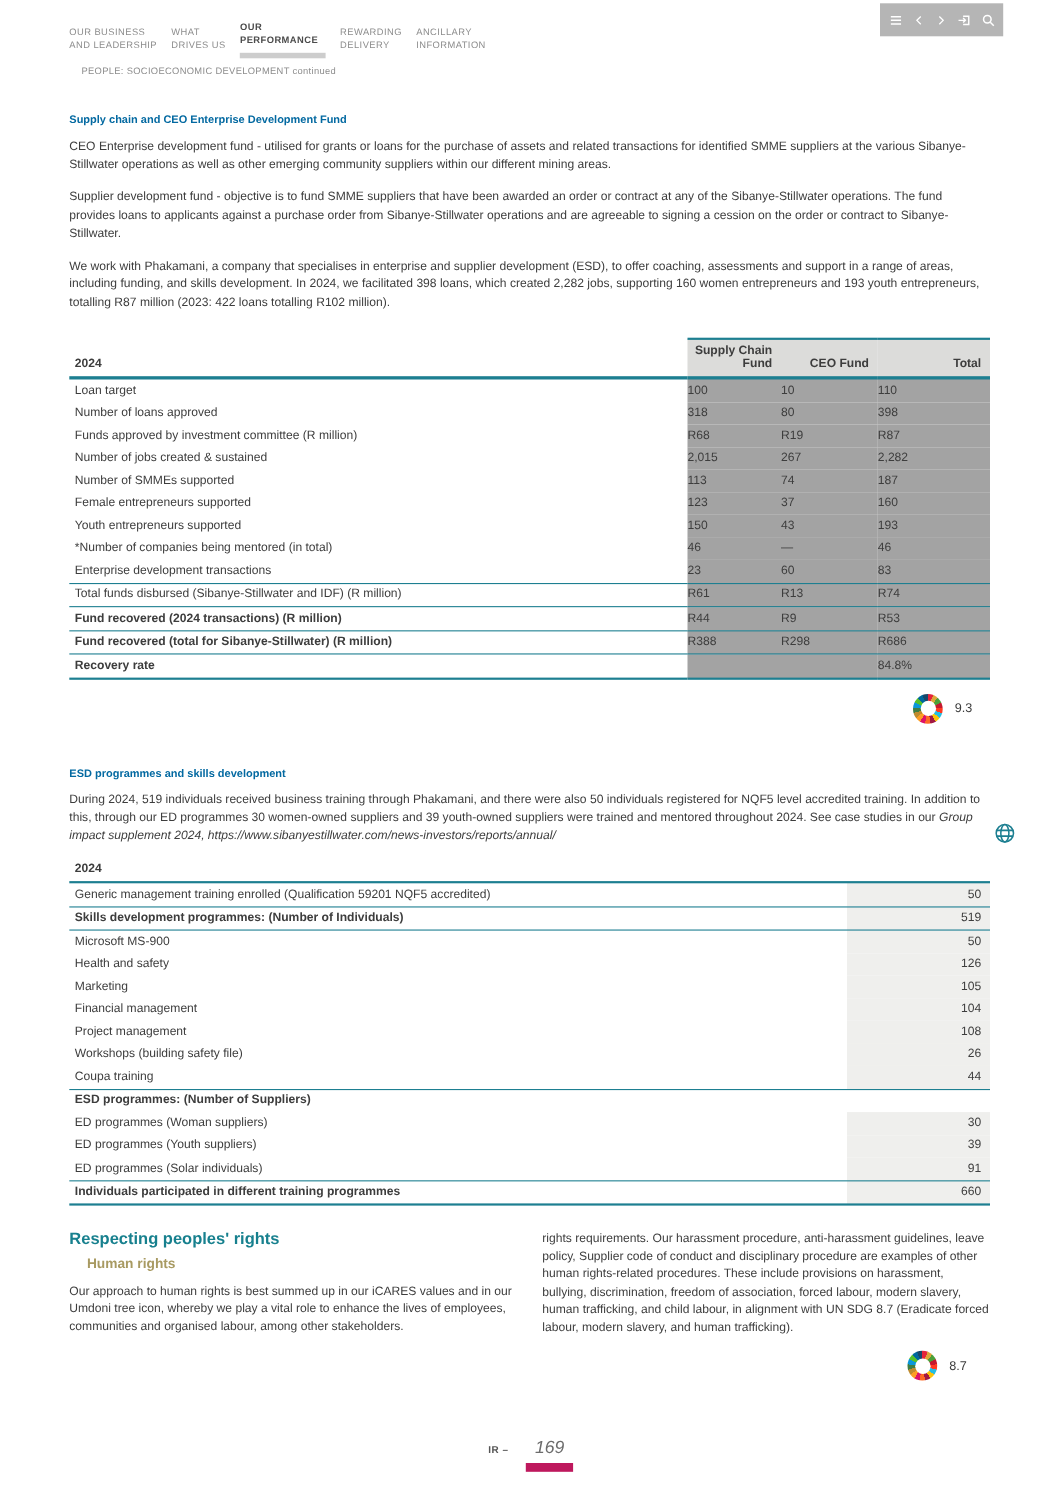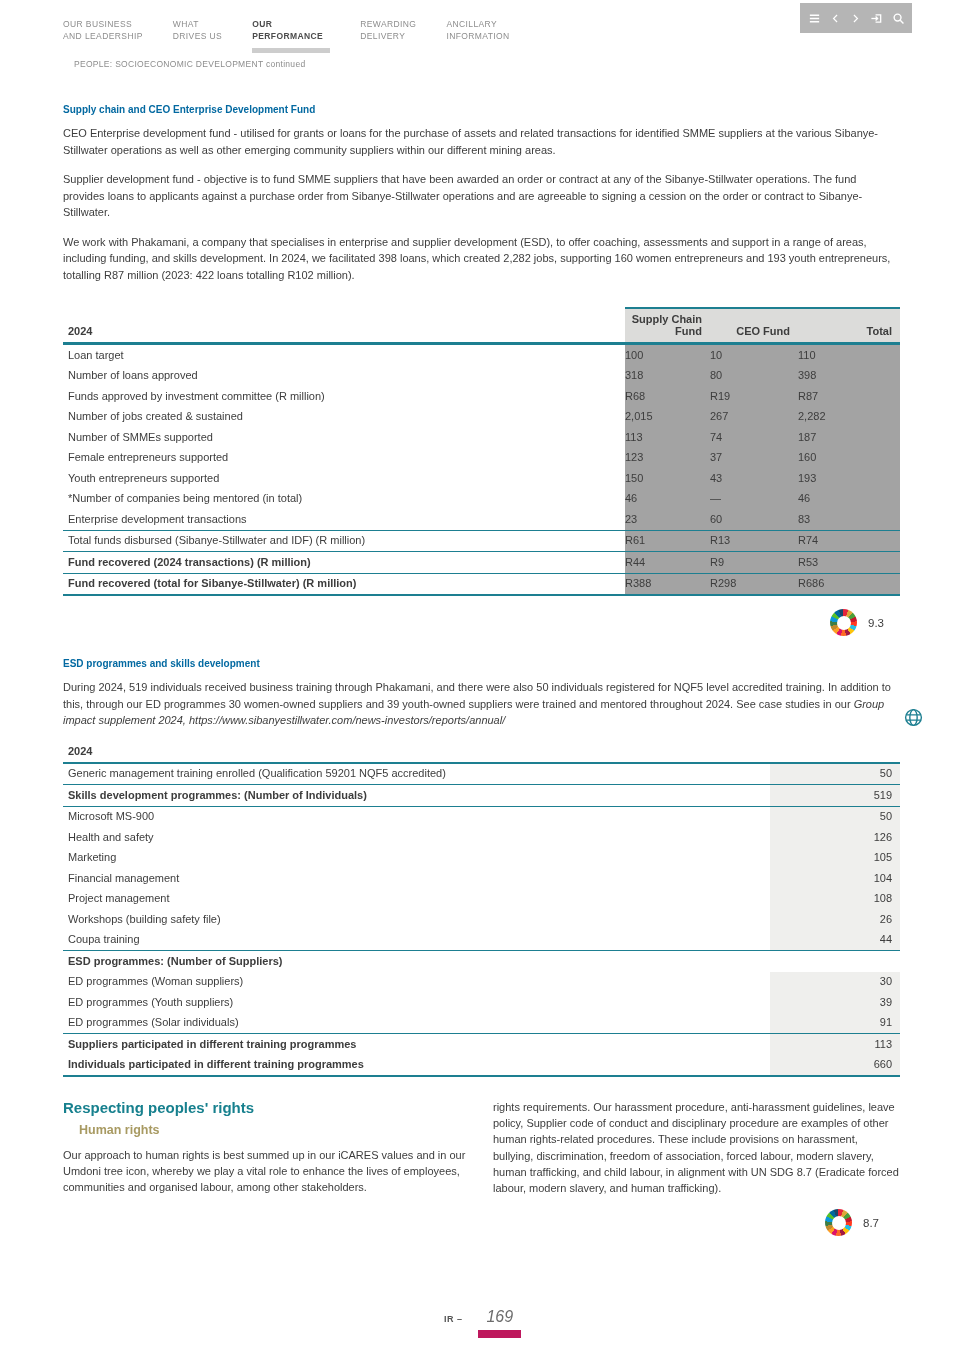--- a/index.html
+++ b/index.html
@@ -1,20 +1,20 @@
 <!DOCTYPE html>
 <html><head>
 <meta charset="utf-8">
 <style>
   html,body{margin:0;padding:0;background:#fff;}
   body{font-family:"Liberation Sans",sans-serif;color:#3d3d3d;}
   .page{position:relative;width:965px;height:1365px;background:#fff;overflow:hidden;}
 
   
-  .nav{position:absolute;top:18px;left:63px;display:flex;gap:30px;}
+  .nav{position:absolute;top:18px;left:63px;display:flex;gap:13px;align-items:center;}
   .nav-item{font-size:8.5px;letter-spacing:.4px;line-height:1.45;color:#8d8d8d;cursor:pointer;}
   .nav-item.active{color:#4c4c4c;font-weight:bold;}
   .nav-item.active::after{content:"";display:block;width:78px;height:5px;background:#cdcdcd;margin-top:5px;}
 
   
   .toolbar{position:absolute;top:3px;left:800px;width:112px;height:30px;background:#b5b5b5;
            display:flex;align-items:center;justify-content:center;gap:9px;}
   .toolbar .tb-ic{display:inline-flex;cursor:pointer;}
 
   .breadcrumb{position:absolute;top:59px;left:63px;font-size:8.5px;letter-spacing:.3px;color:#8d8d8d;padding-left:11px;}
@@ -44,21 +44,21 @@
   
   .sdg-row{display:flex;align-items:center;justify-content:flex-end;gap:11px;margin:13px 16px 0 0;}
   .sdg-wheel{width:27px;height:27px;border-radius:50%;position:relative;flex:0 0 auto;
     background:conic-gradient(#e5243b 0deg 21deg,#dda63a 21deg 42deg,#4c9f38 42deg 64deg,#c5192d 64deg 85deg,
     #ff3a21 85deg 106deg,#26bde2 106deg 127deg,#fcc30b 127deg 148deg,#a21942 148deg 169deg,#fd6925 169deg 191deg,
     #dd1367 191deg 212deg,#fd9d24 212deg 233deg,#bf8b2e 233deg 254deg,#3f7e44 254deg 275deg,#0a97d9 275deg 297deg,
     #56c02b 297deg 318deg,#00689d 318deg 339deg,#19486a 339deg 360deg);}
   .sdg-wheel::after{content:"";position:absolute;inset:6.5px;background:#fff;border-radius:50%;}
   .sdg-num{font-size:11.5px;color:#3d3d3d;}
 
-  .esd-section{margin-top:22px;}
+  .esd-section{margin-top:40px;}
   .para-wrap{position:relative;}
   .para-wrap em{font-style:italic;}
   .globe{position:absolute;right:-24px;top:28px;}
 
   
   .esd-table{margin-top:16px;}
   .esd-table col.c-label{width:707px;}
   .esd-table col.c-val{width:130px;}
   .esd-table th.year2{text-align:left;padding:0 0 5px 5px;font-weight:bold;border-bottom:2px solid #1d7f91;}
   .esd-table td{padding:3.5px 0;line-height:13.5px;}
@@ -238,20 +238,26 @@
             <td class="num">R44</td>
             <td class="num">R9</td>
             <td class="num">R53</td>
           </tr>
           <tr class="bold line-top">
             <td class="lbl">Fund recovered (total for Sibanye-Stillwater) (R million)</td>
             <td class="num">R388</td>
             <td class="num">R298</td>
             <td class="num">R686</td>
           </tr>
+          <tr class="bold line-top">
+            <td class="lbl">Recovery rate</td>
+            <td class="num"></td>
+            <td class="num"></td>
+            <td class="num">84.8%</td>
+          </tr>
         </tbody>
     </table>
 
     <div class="sdg-row">
       <span class="sdg-wheel"></span>
       <span class="sdg-num">9.3</span>
     </div>
 
     <section class="esd-section">
       <h2 class="gold">ESD programmes and skills development</h2>
@@ -324,24 +330,20 @@
           </tr>
           <tr>
             <td class="lbl">ED programmes (Youth suppliers)</td>
             <td class="num">39</td>
           </tr>
           <tr class="line-below">
             <td class="lbl">ED programmes (Solar individuals)</td>
             <td class="num">91</td>
           </tr>
           <tr class="bold">
-            <td class="lbl">Suppliers participated in different training programmes</td>
-            <td class="num">113</td>
-          </tr>
-          <tr class="bold">
             <td class="lbl">Individuals participated in different training programmes</td>
             <td class="num">660</td>
           </tr>
         </tbody>
     </table>
 
     <section class="rights">
       <div class="col">
         <h1 class="teal-h">Respecting peoples' rights</h1>
         <h3 class="gold-sub">Human rights</h3>

